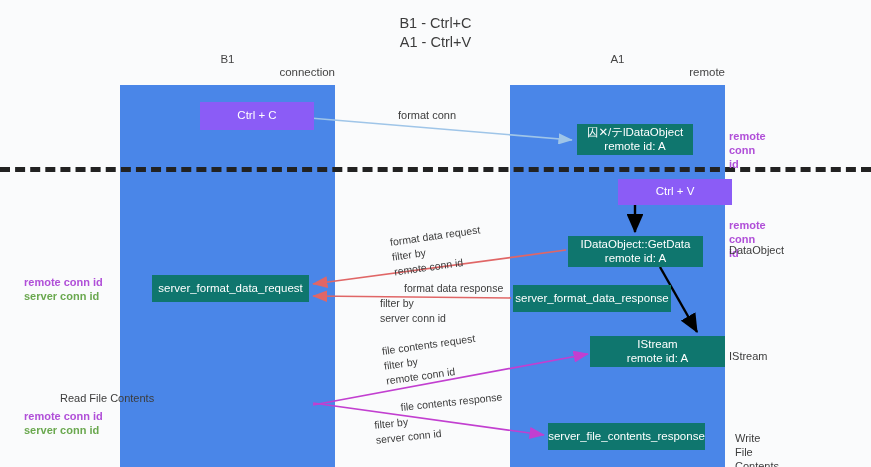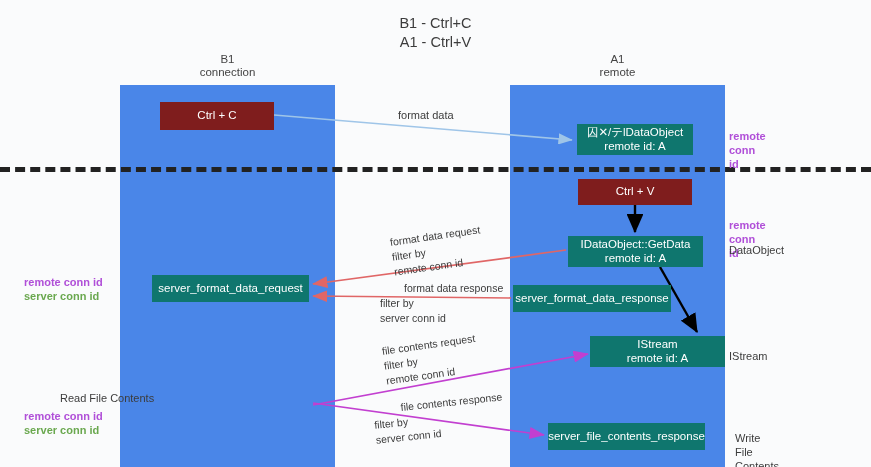--- a/index.html
+++ b/index.html
@@ -18,21 +18,21 @@
   #lane-a1{left:510px;top:78px;width:215px;height:389px;}
 
   
   .lane-head{
     position:absolute;text-align:center;color:#444;
     font-size:11.5px;line-height:13px;
   }
   #head-b1{left:120px;top:46px;width:215px;}
   #head-a1{left:510px;top:46px;width:215px;}
   .lane-head .l1{display:block;}
-  .lane-head .l2{display:block;}
+  .lane-head .l2{display:block;text-align:right;}
 
   
   #title{
     position:absolute;left:0;top:7px;width:871px;text-align:center;
     color:#3c3c3c;font-size:14.5px;line-height:19px;
   }
   #title span{display:block;}
 
   
   #divider{
@@ -40,21 +40,21 @@
     border-top:5px dashed #222;
   }
 
   
   .node{
     position:absolute;display:flex;flex-direction:column;
     align-items:center;justify-content:center;
     color:#ffffff;font-size:11.5px;line-height:13.5px;
     text-align:center;box-sizing:border-box;
   }
-  .node.green{background:#7f1d1d;}
+  .node.green{background:#8b5cf6;margin-left:40px;}
   .node.orange{background:#0f766e;}
   .node span{display:block;}
 
   #n-ctrlc{left:160px;top:95px;width:114px;height:28px;}
   #n-regdo{left:577px;top:117px;width:116px;height:31px;}
   #n-ctrlv{left:578px;top:172px;width:114px;height:26px;}
   #n-getdata{left:568px;top:229px;width:135px;height:31px;}
   #n-sfdreq{left:152px;top:268px;width:157px;height:27px;}
   #n-sfdresp{left:513px;top:278px;width:158px;height:27px;}
   #n-istream{left:590px;top:329px;width:135px;height:31px;}
@@ -174,21 +174,21 @@
   <div class="node orange" id="n-istream">
     <span>IStream</span>
     <span>remote id: A</span>
   </div>
 
 
   <div class="node orange" id="n-sfcresp">
     <span>server_file_contents_response</span>
   </div>
 
-  <div class="lbl" id="t-formatlist">format data</div>
+  <div class="lbl" id="t-formatlist">format conn</div>
 
   <div class="rot" id="r-fdreq">
     <span>format data request</span>
     <span>
         <span>filter by </span>
         <span class="purple">remote conn id</span>
       </span>
   </div>
 
   <div class="rot" id="r-fdresp">

